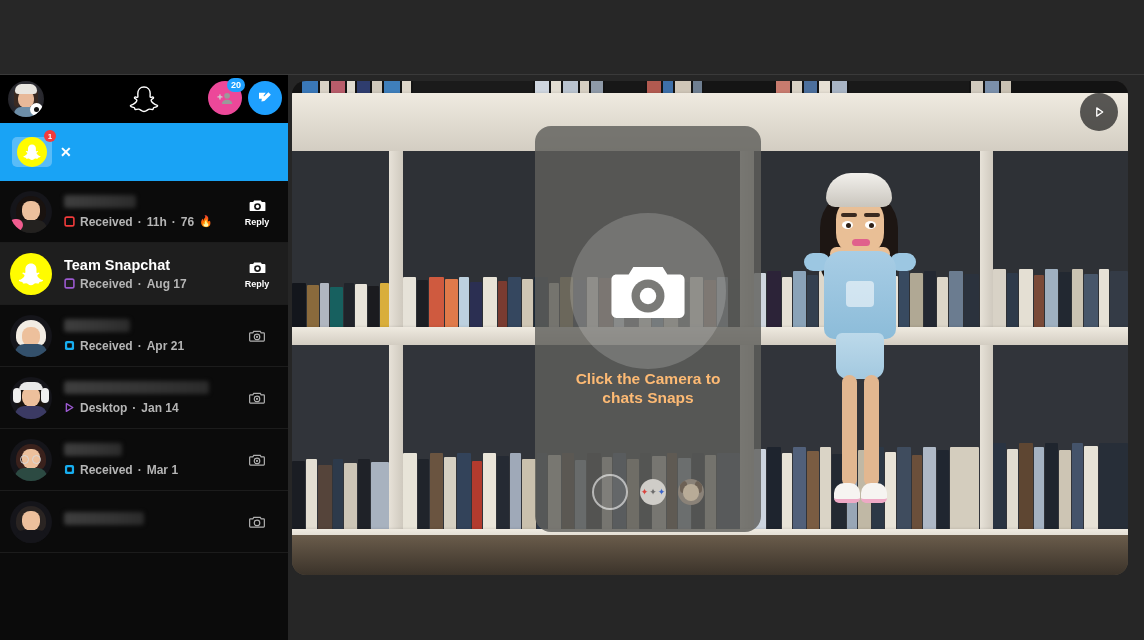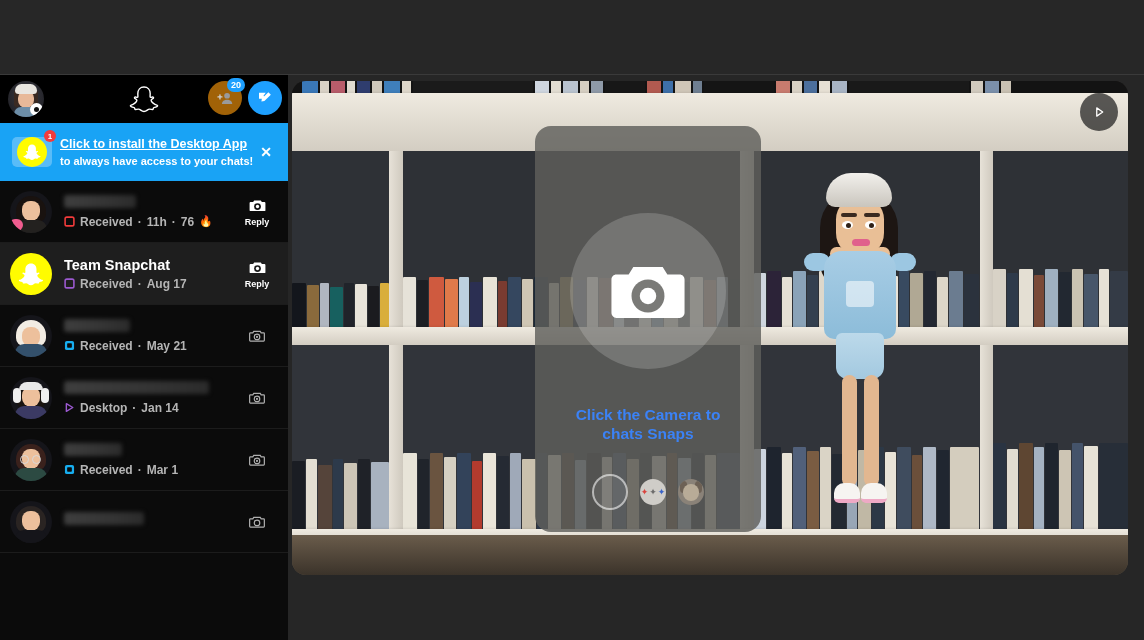--- a/index.html
+++ b/index.html
@@ -90,21 +90,21 @@
     width: 30px; height: 30px;
   }
 
   .sb-header-right {
     position: absolute; right: 6px; top: 6px;
     display: flex; align-items: center; gap: 6px;
   }
   .add-friend-btn {
     position: relative;
     width: 34px; height: 34px; border-radius: 50%;
-    background: #a16207;
+    background: #ec4899;
     display: flex; align-items: center; justify-content: center;
     cursor: pointer;
   }
   .badge {
     position: absolute; right: -3px; top: -3px;
     min-width: 17px; height: 14px;
     border-radius: 8px;
     background: #1ea0ff;
     color: #fff;
     font-size: 9px; font-weight: bold;
@@ -408,22 +408,21 @@
     display: flex; flex-direction: column; align-items: center;
   }
   .cam-circle {
     margin-top: 87px;
     width: 156px; height: 156px; border-radius: 50%;
     background: rgba(255,255,255,0.18);
     display: flex; align-items: center; justify-content: center;
     cursor: pointer;
   }
   .cam-caption {
-    margin-top: 36px;
-    color: #3b82f6; font-size: 15.5px; font-weight: bold;
+    color: #fdba74; font-size: 15.5px; font-weight: bold;
     text-align: center; line-height: 19px;
     width: 180px;
   }
   .cam-controls {
     position: absolute; left: 0; bottom: 22px;
     width: 100%;
     display: flex; align-items: center; justify-content: center;
     gap: 12px;
   }
   .shutter {
@@ -509,24 +508,20 @@
 
     <div class="install-banner">
       <div class="ib-icon">
         <div class="ib-icon-screen"></div>
         <div class="ib-icon-circle">
           <svg viewBox="0 0 32 32" width="20" height="20">
             <path d="M16 4c4 0 6.3 2.9 6.3 6.8 0 1.1-.1 2.2-.1 3.1 0 .6.4.9.9.9.6 0 1.2-.5 1.7-.5.5 0 .9.3.9.8 0 1.1-2.5 1.4-2.5 2.5 0 1.8 3.4 4.5 5.8 5 .4.1.7.3.7.7 0 1-2.2 1.5-3.8 1.8-.4.1-.5.4-.6.8-.1.5-.2 1-.8 1-.8 0-1.8-.4-3-.4-2 0-2.8 2.4-5.6 2.4s-3.6-2.4-5.6-2.4c-1.2 0-2.2.4-3 .4-.6 0-.7-.5-.8-1-.1-.4-.2-.7-.6-.8-1.6-.3-3.8-.8-3.8-1.8 0-.4.3-.6.7-.7 2.4-.5 5.8-3.2 5.8-5 0-1.1-2.5-1.4-2.5-2.5 0-.5.4-.8.9-.8.5 0 1.1.5 1.7.5.5 0 .9-.3.9-.9 0-.9-.1-2-.1-3.1C9.7 6.9 12 4 16 4z" fill="#ffffff"></path>
           </svg>
         </div>
         <div class="ib-dot">1</div>
-      </div>
-      <div class="ib-text">
-        <div class="ib-title">Click to install the Desktop App</div>
-        <div class="ib-sub">to always have access to your chats!</div>
       </div>
       <div class="ib-close">✕</div>
     </div>
 
 
     <div class="chat-list">
 
       <div class="chat-row">
         <div class="avatar">
           <div class="av-hair" style="background:#19120f"></div>
@@ -599,21 +594,21 @@
           <div class="name-redacted" style="width:66px"></div>
           <div class="status-line">
             <span class="st-icon">
               <svg viewBox="0 0 14 14" width="11" height="11">
                 <rect x="1.2" y="1.2" width="11.6" height="11.6" rx="2.4" fill="#17adef"></rect>
                 <rect x="4" y="4" width="6" height="6" rx="1" fill="#0b0b0b"></rect>
               </svg>
             </span>
             <span>Received</span>
             <span>·</span>
-            <span>May 21</span>
+            <span>Apr 21</span>
           </div>
         </div>
         <div class="row-action">
           <svg viewBox="0 0 24 24" width="18" height="18">
             <path d="M3.2 7.8h3.2l1.3-2h8.6l1.3 2h3.2c.6 0 1 .4 1 1v9c0 .6-.4 1-1 1H3.2c-.6 0-1-.4-1-1v-9c0-.6.4-1 1-1z" fill="none" stroke="#b0b0b0" stroke-width="1.6"></path>
             <circle cx="12" cy="13.2" r="3.7" fill="none" stroke="#b0b0b0" stroke-width="1.6"></circle>
             <circle cx="12" cy="13.2" r="1.4" fill="#b0b0b0"></circle>
           </svg>
         </div>
       </div>

